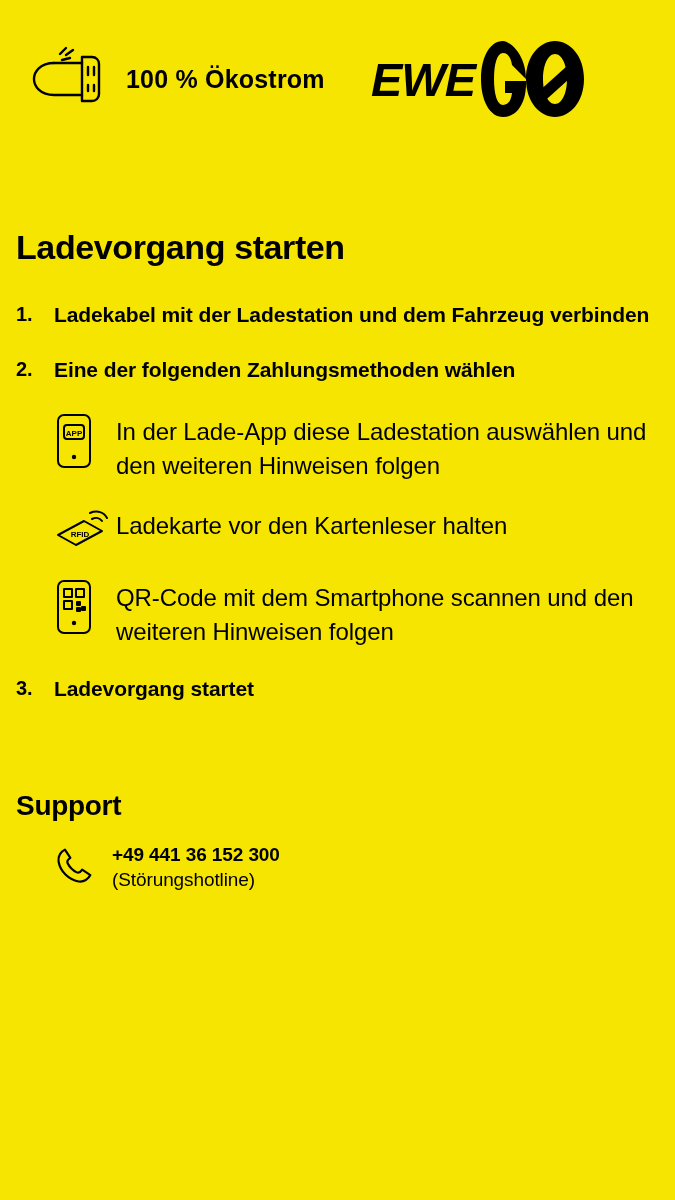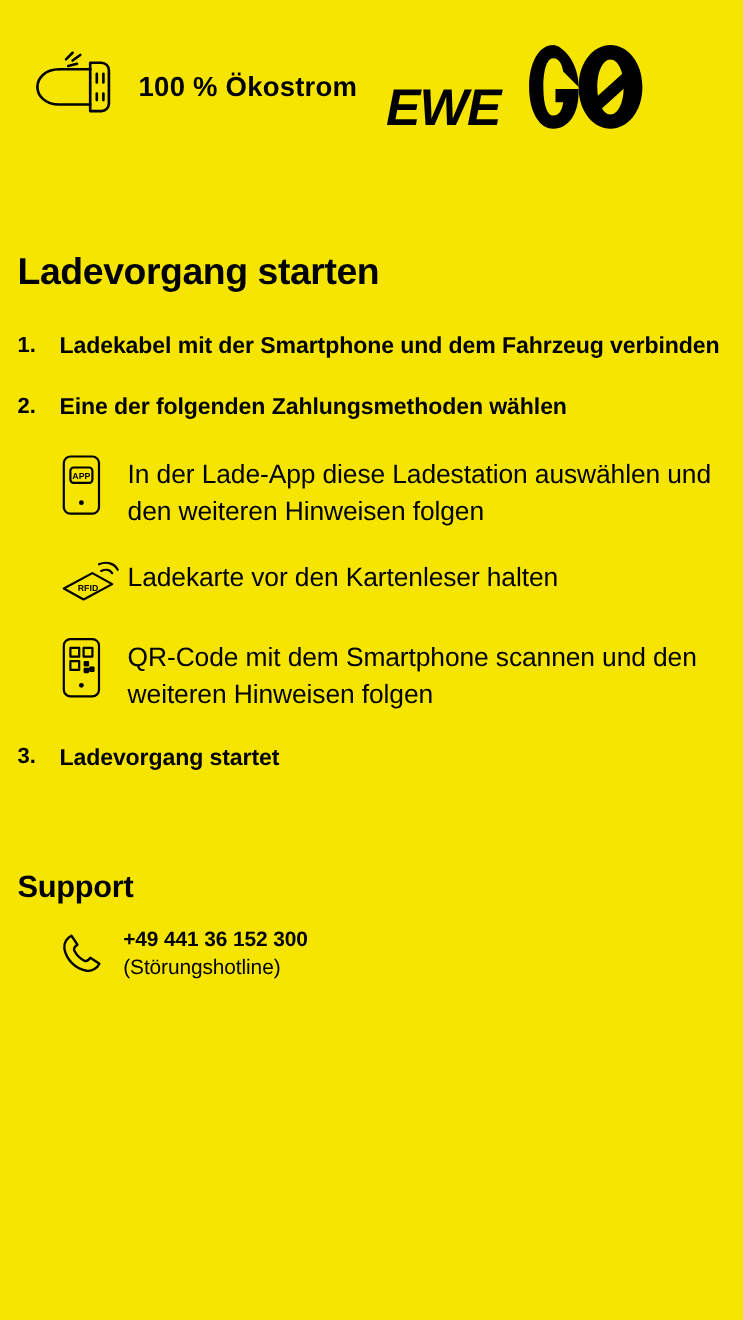--- a/index.html
+++ b/index.html
@@ -36,22 +36,22 @@
   }
   .eco-label {
     font-size: 25px;
     font-weight: bold;
     letter-spacing: 0.2px;
     white-space: nowrap;
   }
   .brand {
     margin-left: auto;
     display: flex;
-    align-items: flex-end;
-    gap: 24px;
+    align-items: center;
+    gap: 4px;
     padding-right: 8px;
   }
   .brand-ewe {
     font-size: 47px;
     font-weight: 900;
     font-style: italic;
     letter-spacing: -1px;
     line-height: 1;
   }
   .brand-go-wrap {
@@ -125,21 +125,21 @@
     font-size: 28px;
     font-weight: 900;
     letter-spacing: -0.3px;
     margin: 86px 0 0 0;
   }
   .support-list {
     margin: 20px 0 0 38px;
   }
   .support-item {
     display: flex;
-    align-items: flex-end;
+    align-items: center;
     margin-bottom: 22px;
   }
   .support-icon {
     width: 58px;
     flex: none;
     padding-top: 2px;
   }
   .support-text {
     font-size: 19px;
     line-height: 1.32;
@@ -185,21 +185,21 @@
 </div>
 
 <div class="content">
 
   <h1 class="section-title">Ladevorgang starten</h1>
 
   <div class="steps">
 
     <div class="step">
       <div class="step-num">1.</div>
-      <div class="step-text">Ladekabel mit der Smartphone und dem Fahrzeug verbinden</div>
+      <div class="step-text">Ladekabel mit der Ladestation und dem Fahrzeug verbinden</div>
     </div>
 
     <div class="step">
       <div class="step-num">2.</div>
       <div class="step-text">Eine der folgenden Zahlungsmethoden wählen</div>
     </div>
 
     <div class="methods">
 
       <div class="method">

